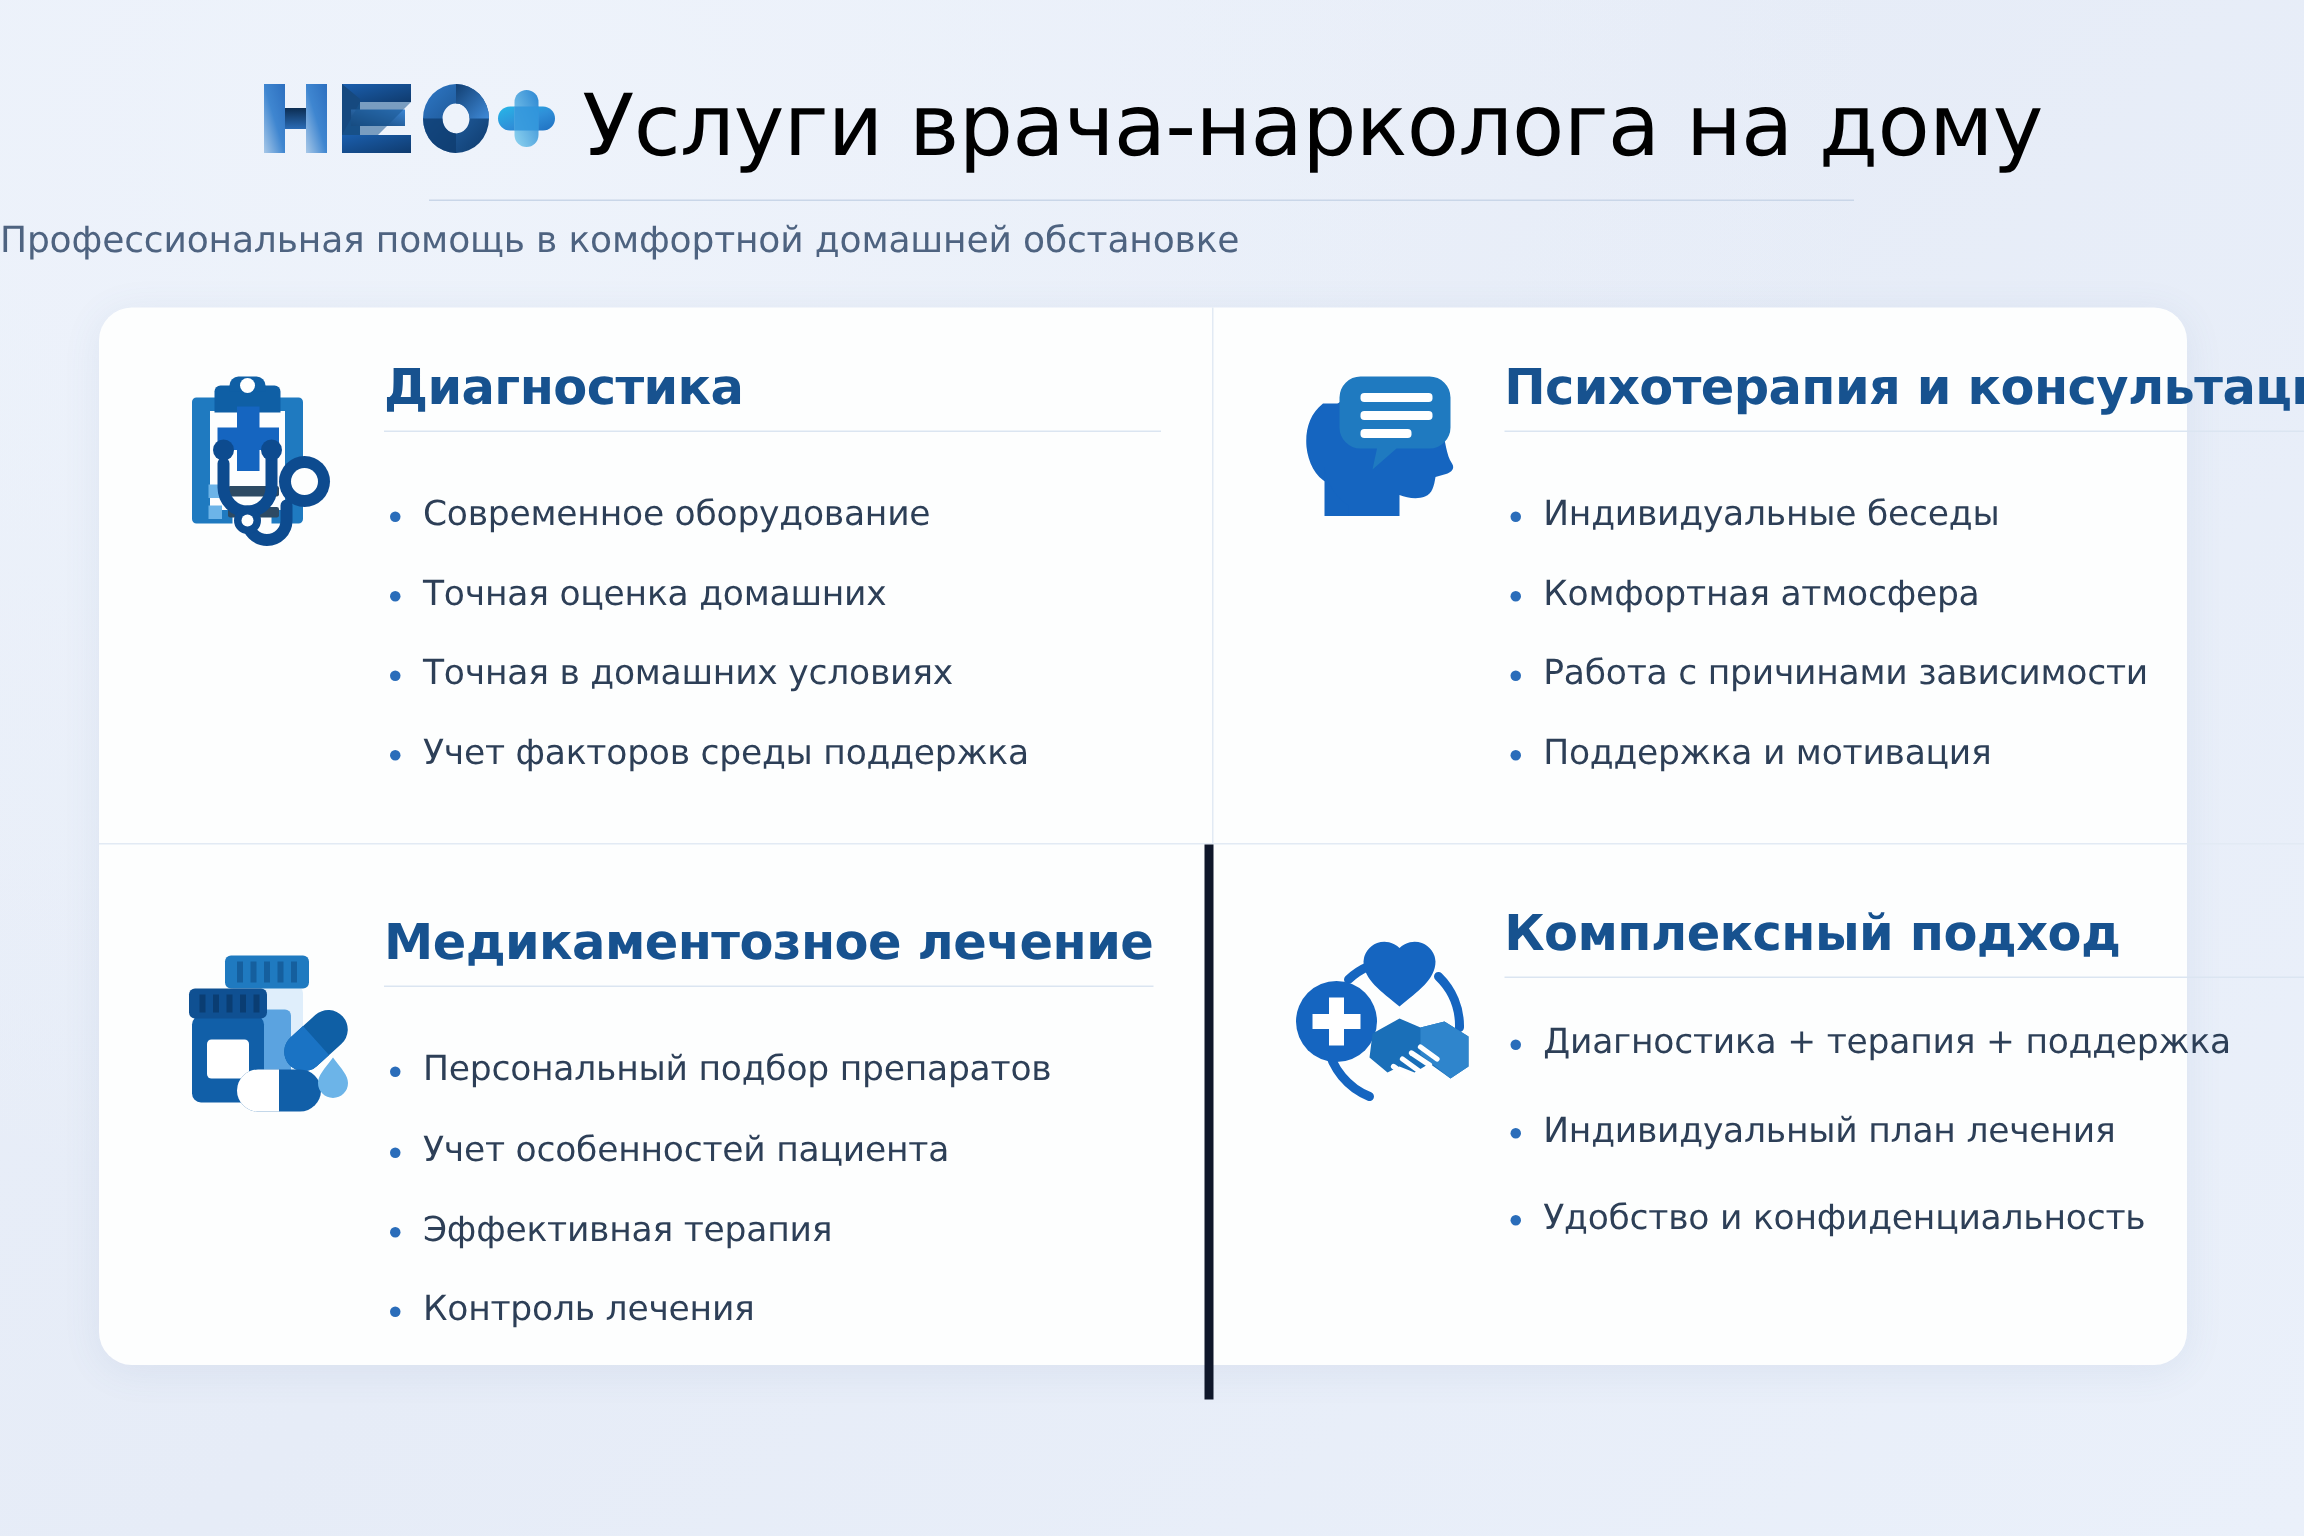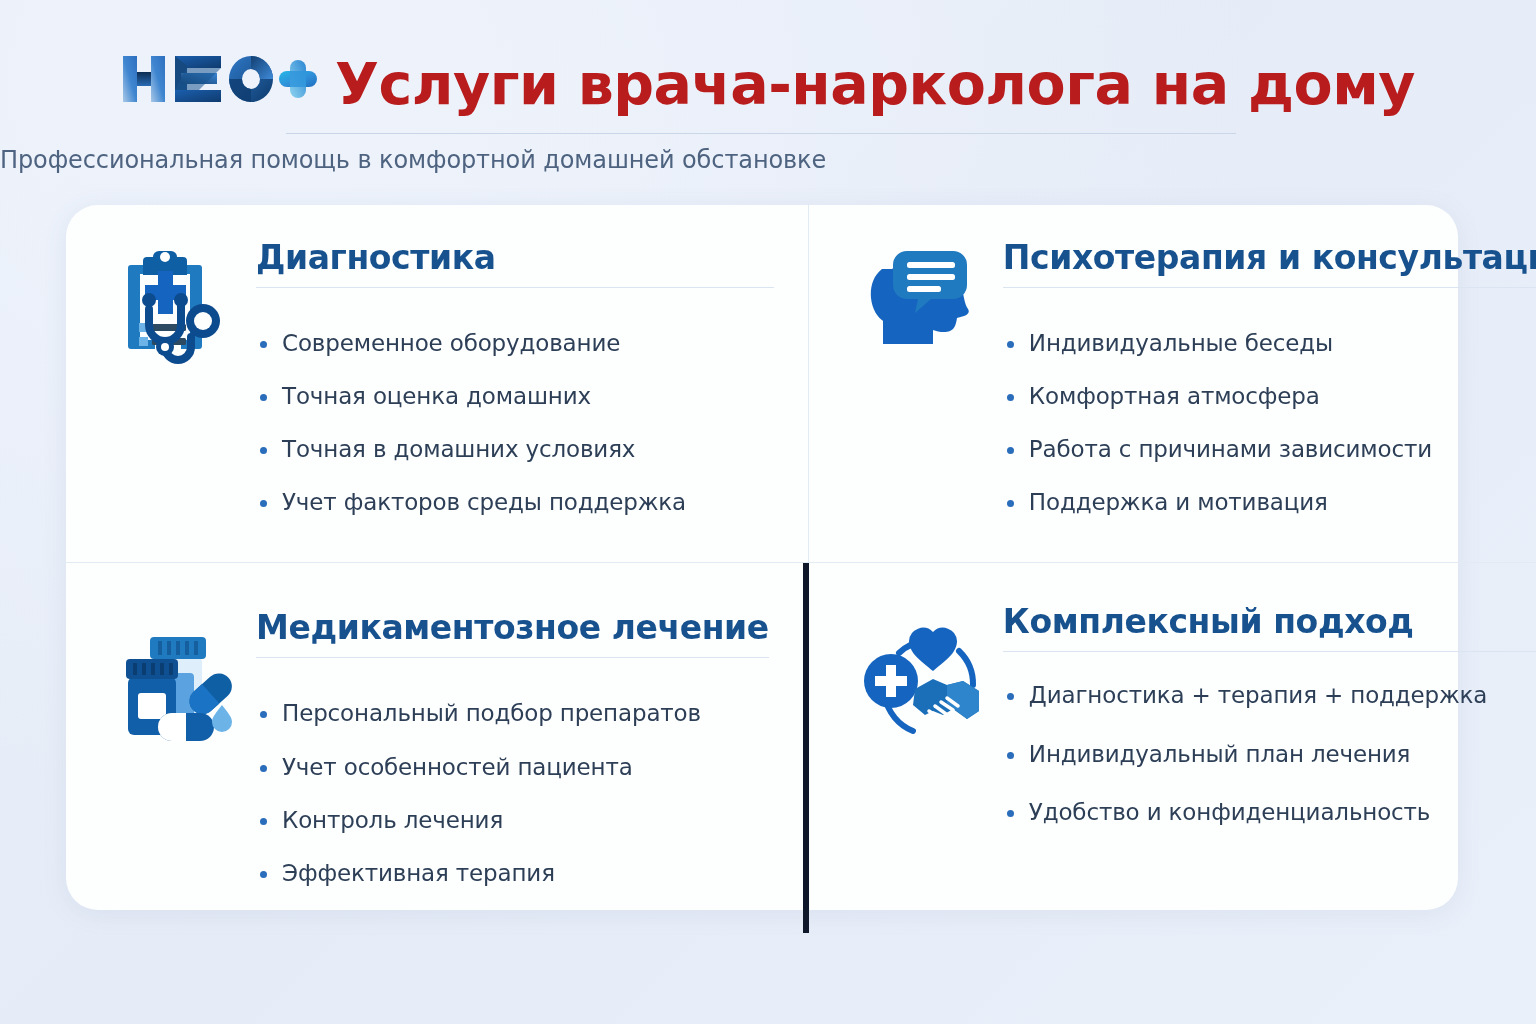--- a/index.html
+++ b/index.html
@@ -40,22 +40,22 @@
   .logo {
     display: flex;
     align-items: center;
     gap: 2px;
     height: 66px;
   }
   .logo svg { display: block; }
 
   .main-title {
     font-size: 57px;
-    font-weight: bold;
-    color: #b91c1c;
+    font-weight: normal;
+    color: #000000;
     letter-spacing: -0.5px;
     white-space: nowrap;
     line-height: 1;
     font-family: "DejaVu Sans", "Liberation Sans", sans-serif;
     margin-top: 12px;
   }
 
   .title-rule {
     position: absolute;
     top: 133px;
@@ -77,21 +77,21 @@
   }
 
   
   .panel {
     position: absolute;
     left: 66px;
     top: 205px;
     width: 1392px;
     height: 705px;
     background: #fdfefe;
-    border-radius: 32px;
+    border-radius: 22px;
     box-shadow: 0 4px 26px rgba(80,110,160,0.09);
     display: grid;
     grid-template-columns: 1fr 1fr;
     grid-template-rows: 1fr 1fr;
   }
 
   .quad {
     position: relative;
     display: flex;
     align-items: flex-start;
@@ -349,22 +349,22 @@
 
         <path d="M108,76 c6,8 10,12 10,17 a10,10 0 0,1 -20,0 c0,-5 4,-9 10,-17 Z" fill="#6cb4e8"></path>
       </svg>
     </div>
     <div class="content">
       <div class="card-heading">Медикаментозное лечение</div>
       <div class="card-rule"></div>
       <ul class="bullets">
         <li>Персональный подбор препаратов</li>
         <li>Учет особенностей пациента</li>
+        <li>Эффективная терапия</li>
         <li>Контроль лечения</li>
-        <li>Эффективная терапия</li>
       </ul>
     </div>
   </div>
 
   <div class="quad q4">
     <div class="icon-wrap">
       <svg width="128" height="120" viewBox="0 0 128 120">
 
         <path d="M40,30 a44,44 0 0,1 28,-12" fill="none" stroke="#1565c0" stroke-width="6" stroke-linecap="round"></path>
         <path d="M100,28 a46,46 0 0,1 14,34" fill="none" stroke="#1565c0" stroke-width="6" stroke-linecap="round"></path>

